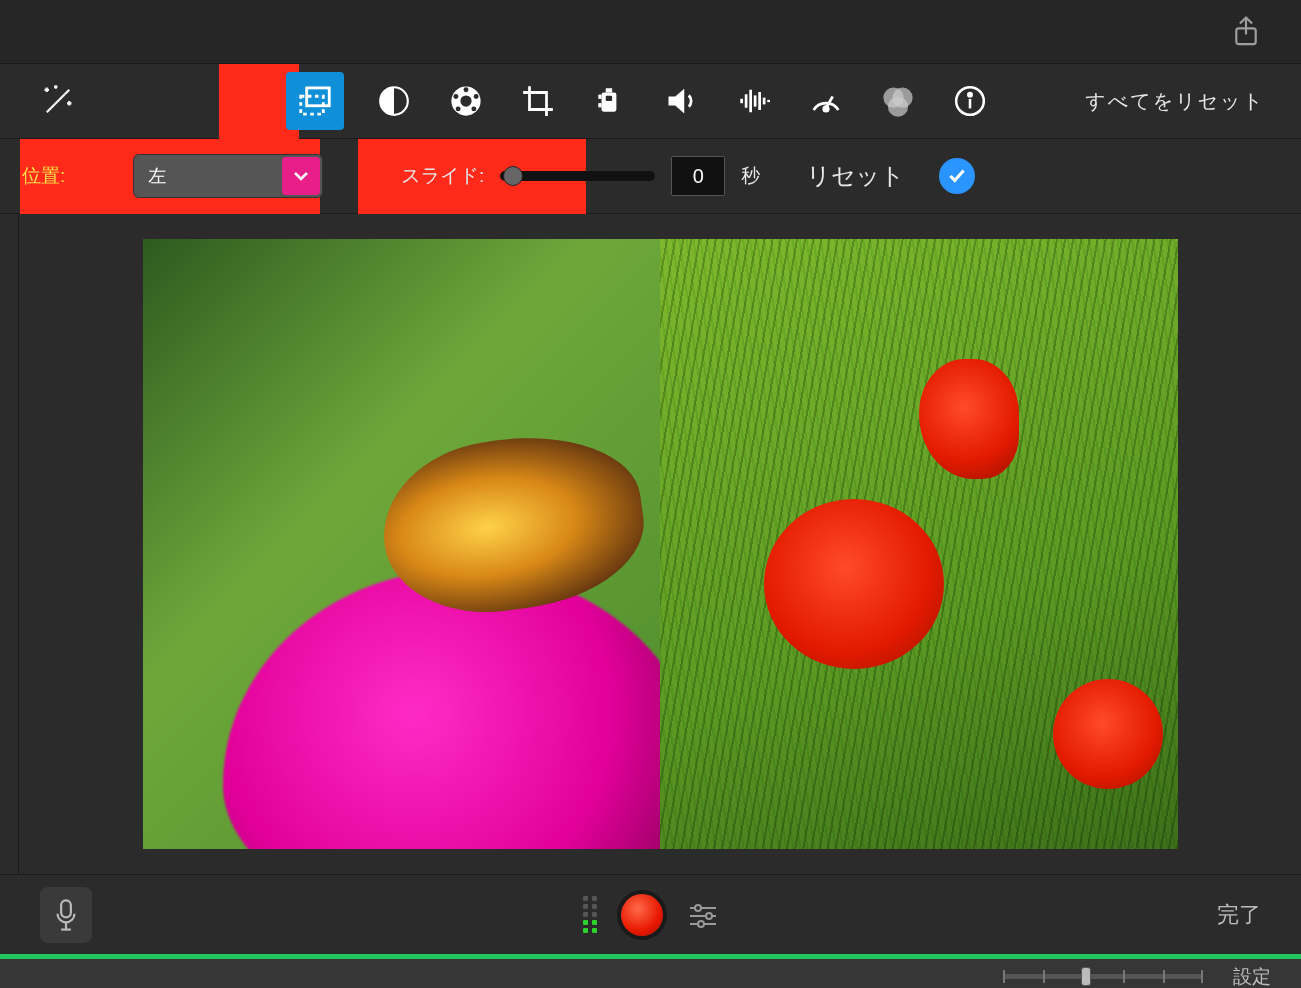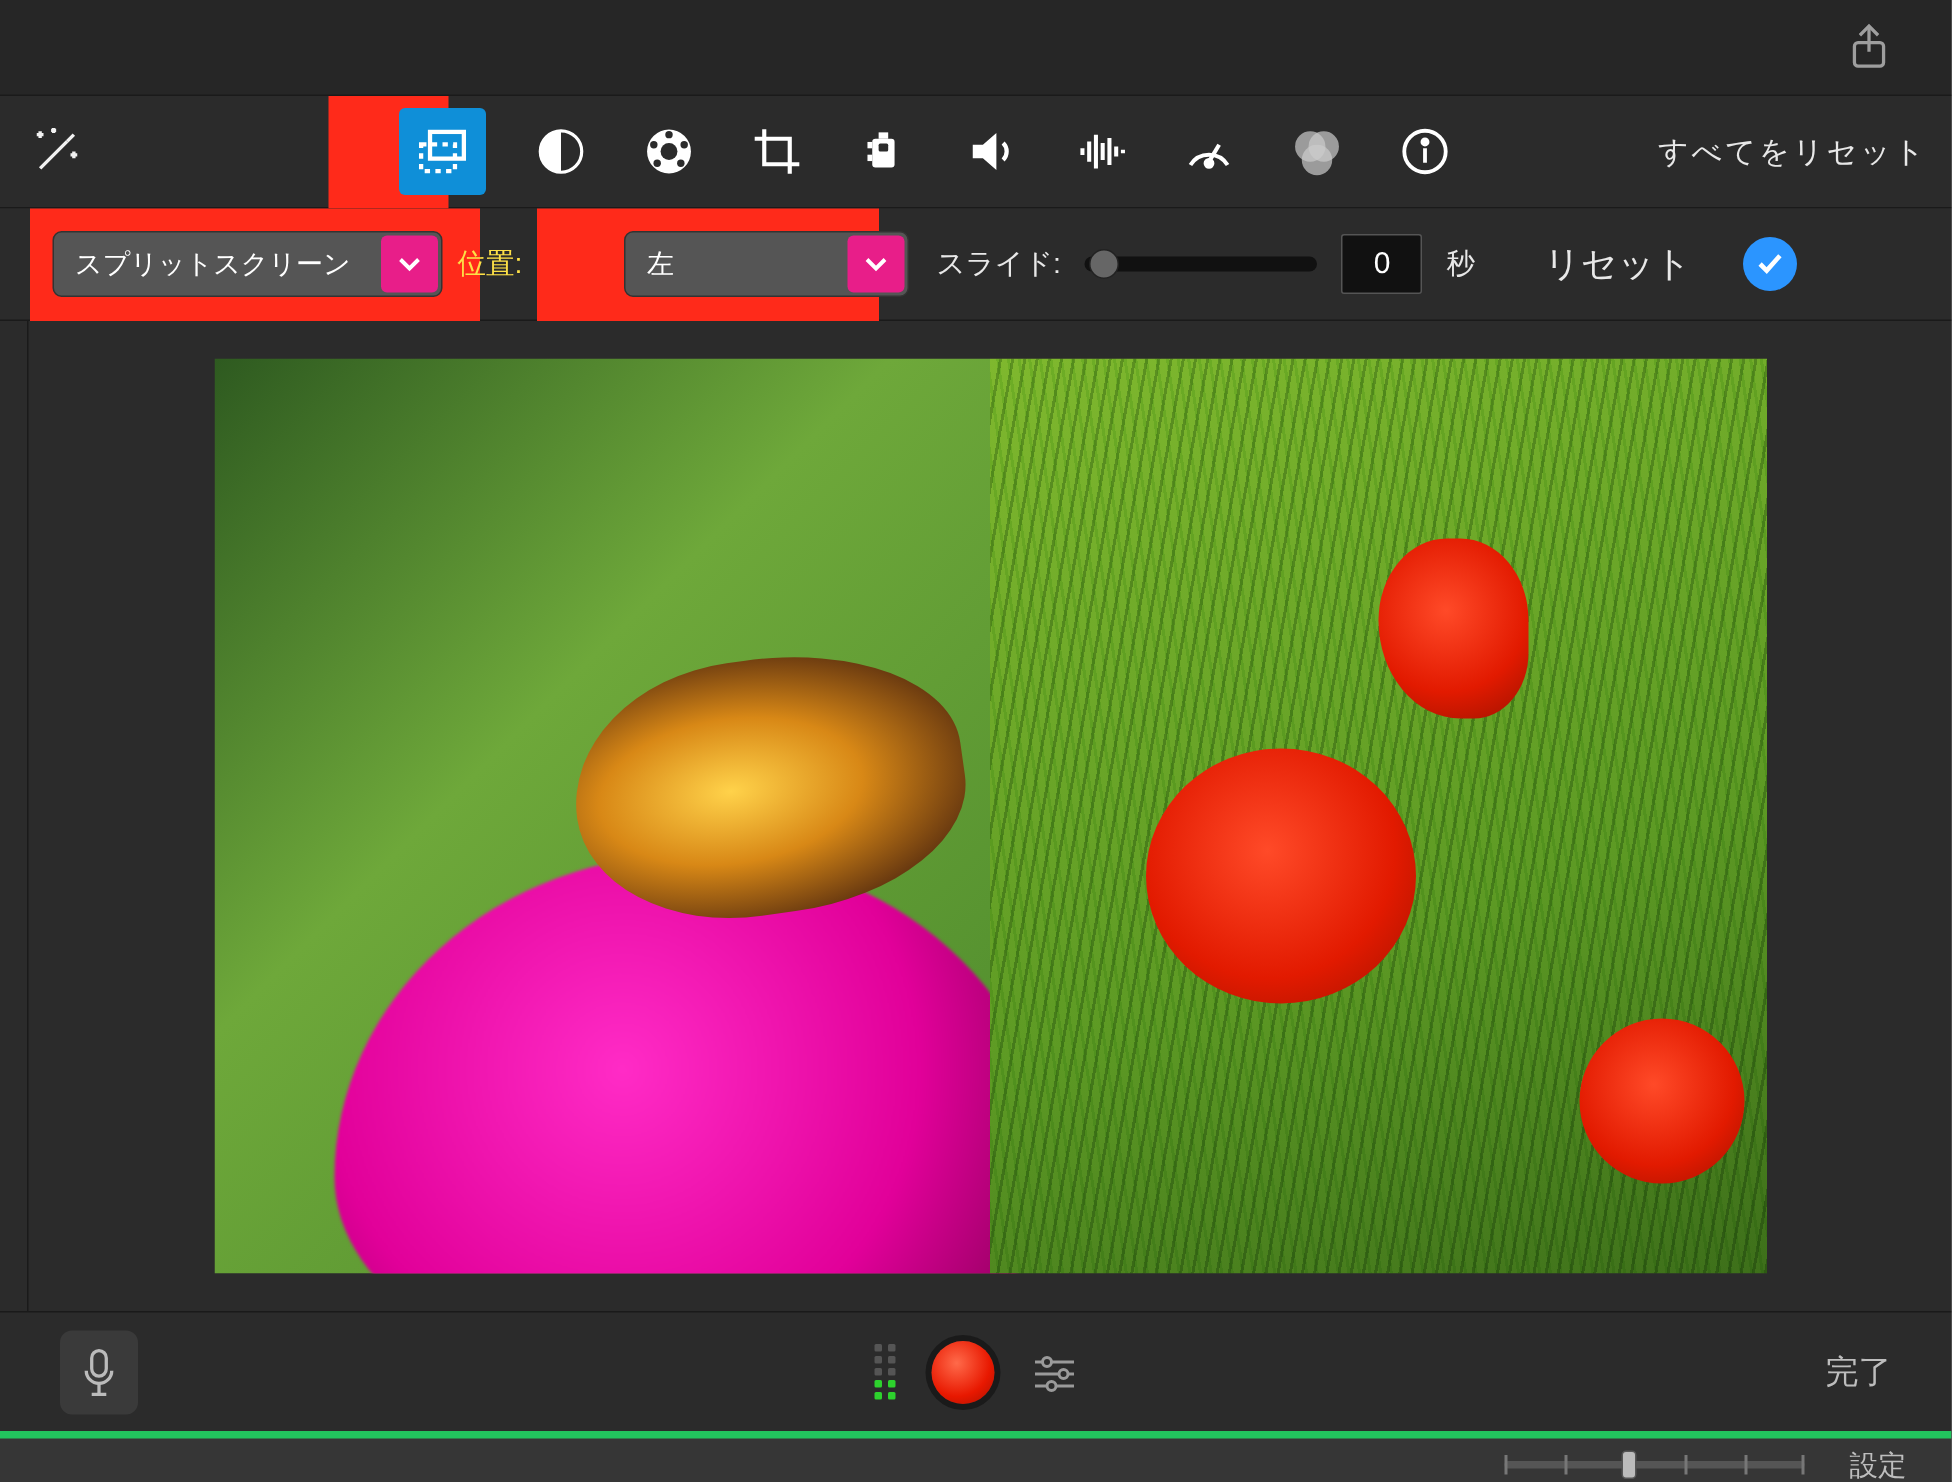--- a/index.html
+++ b/index.html
@@ -23,21 +23,21 @@
     background: #262626;
     border-bottom: 1px solid #1a1a1a;
   }
   .share-icon svg { display:block; }
 
   
   .toolbar {
     height: 75px;
     display: flex;
     align-items: center;
-    padding: 0 16px;
+    padding: 0 36px;
     gap: 28px;
     background: #2b2b2b;
     border-bottom: 1px solid #1a1a1a;
     position: relative;
   }
   .toolbar .icon-btn {
     width: 44px; height: 44px;
     display:flex; align-items:center; justify-content:center;
     color: #f2f2f2;
     cursor: pointer;
@@ -113,20 +113,21 @@
     position:relative; z-index:1;
     font-size:19px;
     color:#fde047;
     margin-left: -8px;
   }
 
   .slide-group {
     position:relative; z-index:1;
     display:flex; align-items:center;
     gap:16px;
+    margin-left: 60px;
   }
   .slide-label { font-size:19px; color:#e8e8e8; }
   .slider-track {
     width:155px; height:10px;
     background:#111;
     border-radius:6px;
     position:relative;
   }
   .slider-thumb {
     position:absolute; left:3px; top:-5px;
@@ -390,28 +391,20 @@
       </svg>
   </div>
 
   <div class="reset-all">すべてをリセット</div>
 </div>
 
 <div class="subbar">
   <div class="hl-box a"></div>
   <div class="hl-box b"></div>
 
-  <div class="dropdown a">
-    <span>スプリットスクリーン</span>
-    <div class="dd-btn">
-      <svg width="16" height="12" viewBox="0 0 16 12">
-          <path d="M2 3 L8 9 L14 3" fill="none" stroke="#fff" stroke-width="2.6"></path>
-        </svg>
-    </div>
-  </div>
 
   <span class="pos-label">位置:</span>
 
   <div class="dropdown b">
     <span>左</span>
     <div class="dd-btn">
       <svg width="16" height="12" viewBox="0 0 16 12">
           <path d="M2 3 L8 9 L14 3" fill="none" stroke="#fff" stroke-width="2.6"></path>
         </svg>
     </div>

